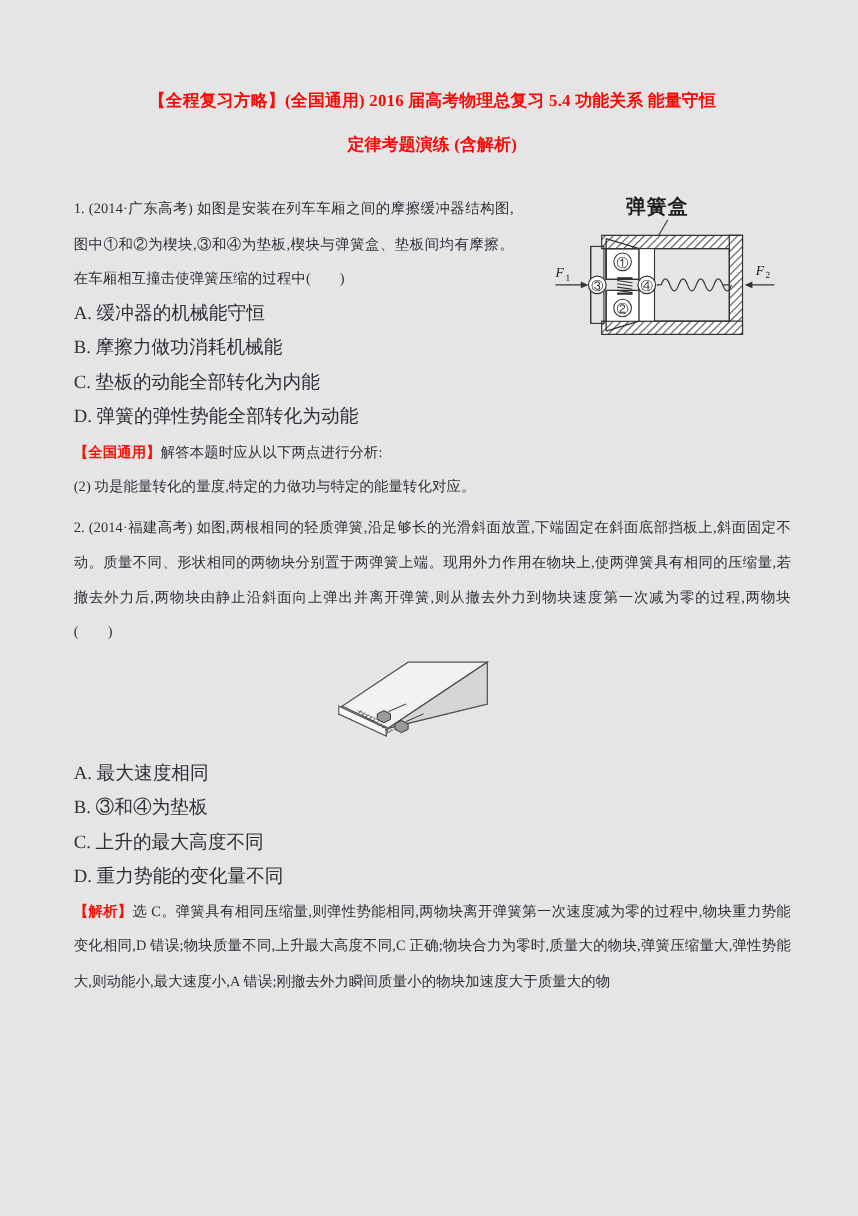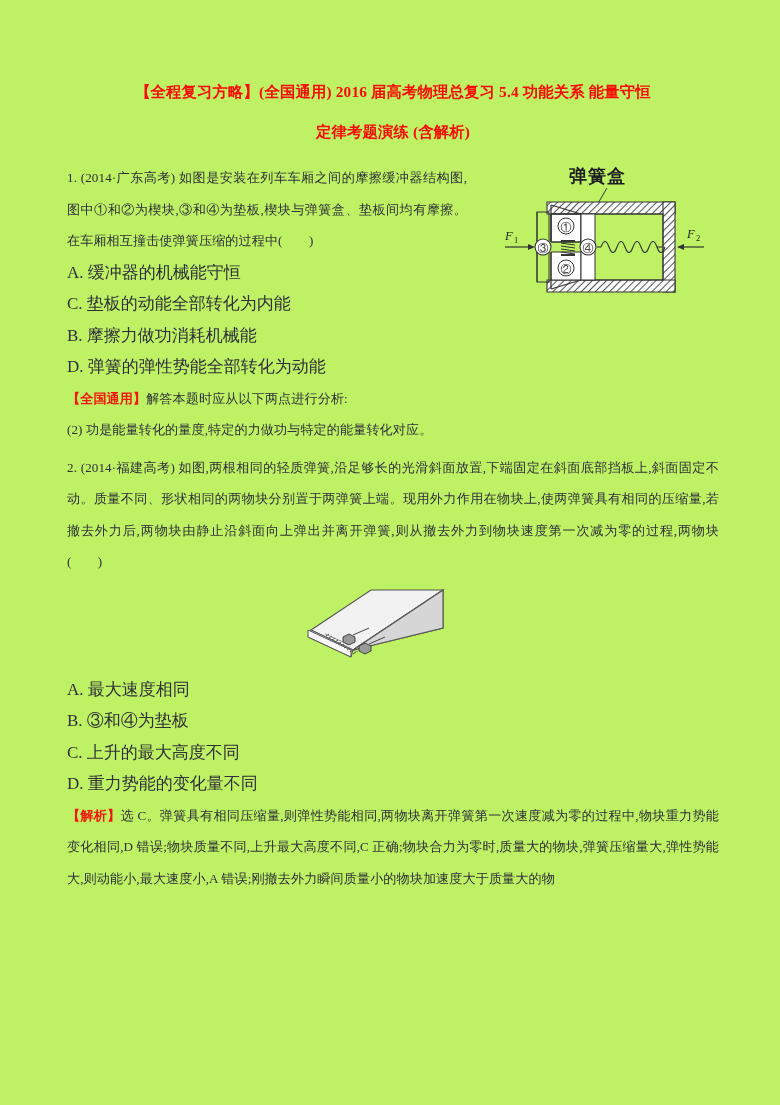--- a/index.html
+++ b/index.html
@@ -14,21 +14,21 @@
     position: relative;
     font-family: "Liberation Serif", "DejaVu Serif", serif;
     color: #2b2b33;
     overflow: hidden;
   }
   .page {
     position: absolute;
     left: 0; top: 0;
     width: 780px;
     height: 1105px;
-    background: #bef264;
+    background: #e5e5e5;
   }
   .content {
     position: absolute;
     left: 67px;
     top: 72px;
     width: 652px;
   }
 
   
   .doc-title {
@@ -60,20 +60,21 @@
   }
 
   .tag-red {
     color: #f4150c;
     font-weight: bold;
   }
 
   
   .q1-stem {
     width: 400px;
+    margin-top: 12px;
   }
 
   
   .fig-springbox {
     position: absolute;
     right: 0px;
     top: 2px;
     width: 230px;
     height: 152px;
   }
@@ -191,22 +192,22 @@
             <polygon points="188,83 195,80 195,86" fill="#333"></polygon>
             <text x="198" y="74" font-size="12.5" font-style="italic" fill="#222" font-family="'Liberation Serif',serif">F</text>
             <text x="207" y="77" font-size="8.5" fill="#222" font-family="'Liberation Serif',serif">2</text>
           </g>
         </svg>
       </div>
 
       <div class="para q1-stem">1. (2014·广东高考) 如图是安装在列车车厢之间的摩擦缓冲器结构图,图中①和②为楔块,③和④为垫板,楔块与弹簧盒、垫板间均有摩擦。在车厢相互撞击使弹簧压缩的过程中(　　)</div>
 
       <div class="opt">A. 缓冲器的机械能守恒</div>
+      <div class="opt">B. 摩擦力做功消耗机械能</div>
       <div class="opt">C. 垫板的动能全部转化为内能</div>
-      <div class="opt">B. 摩擦力做功消耗机械能</div>
       <div class="opt">D. 弹簧的弹性势能全部转化为动能</div>
 
       <div class="para">
         <span class="tag-red">【全国通用】</span><span>解答本题时应从以下两点进行分析:</span>
       </div>
       <div class="para">(2) 功是能量转化的量度,特定的力做功与特定的能量转化对应。</div>
 
     </div>
 
     <div class="spacer-6"></div>

